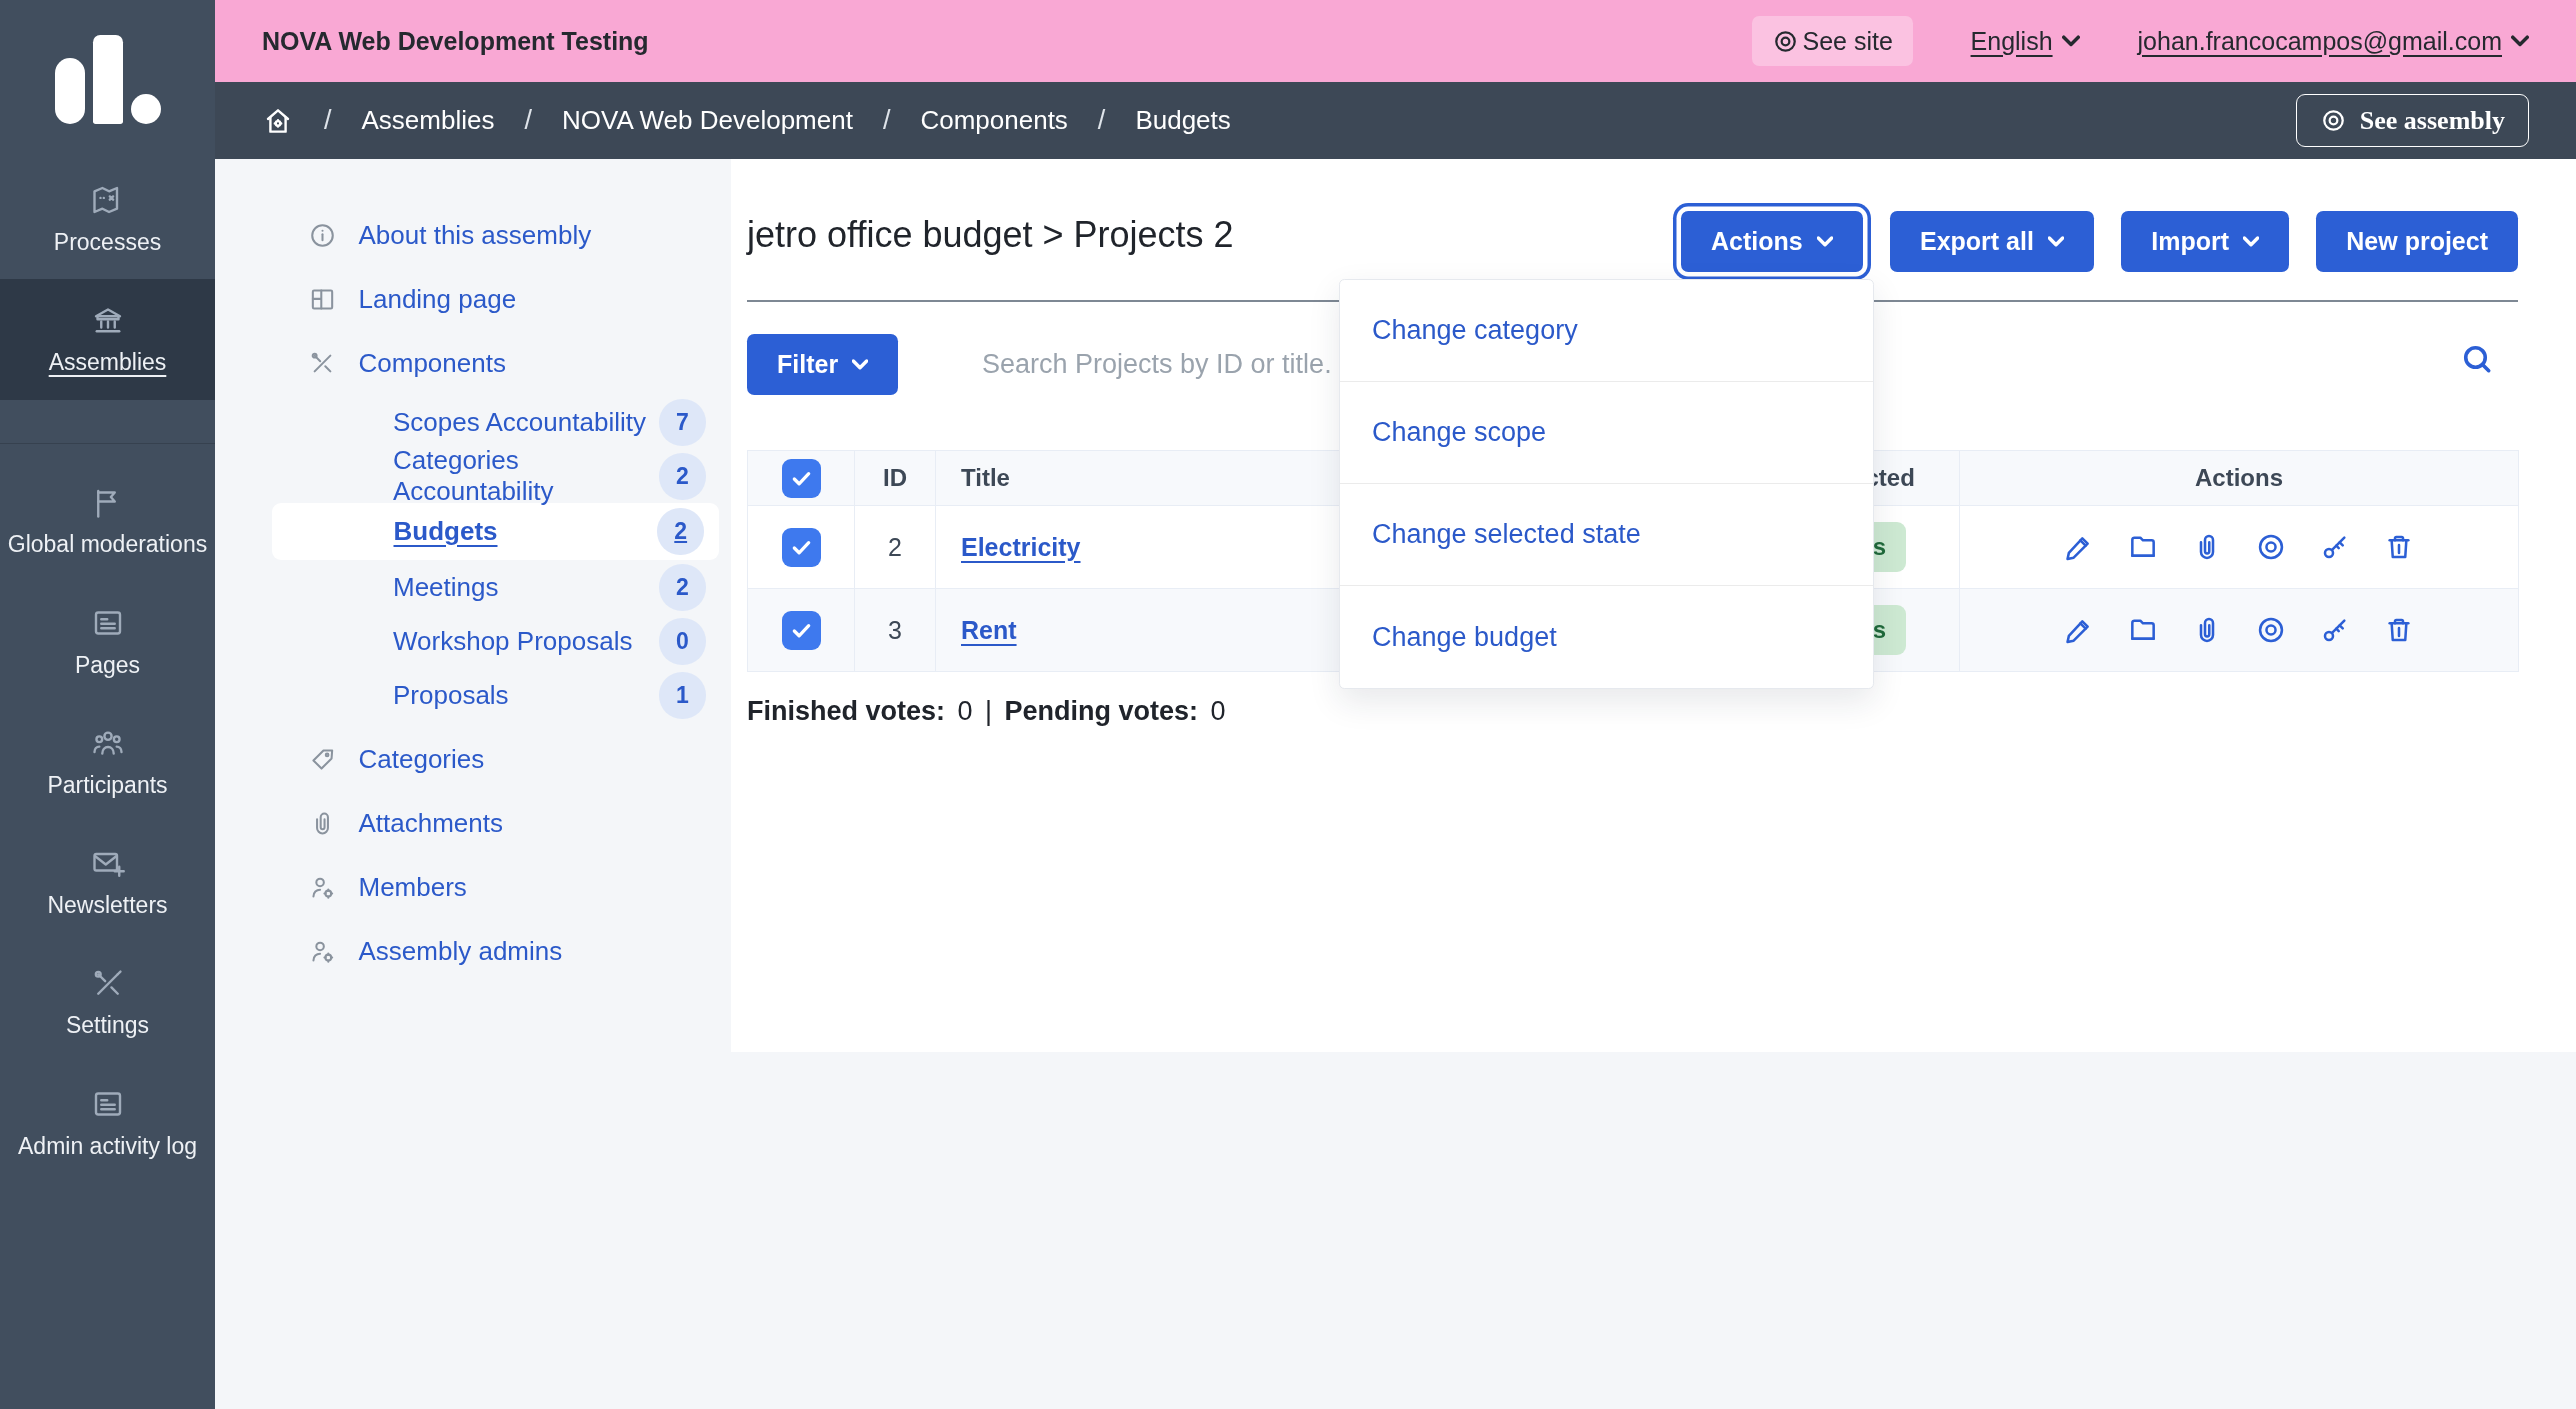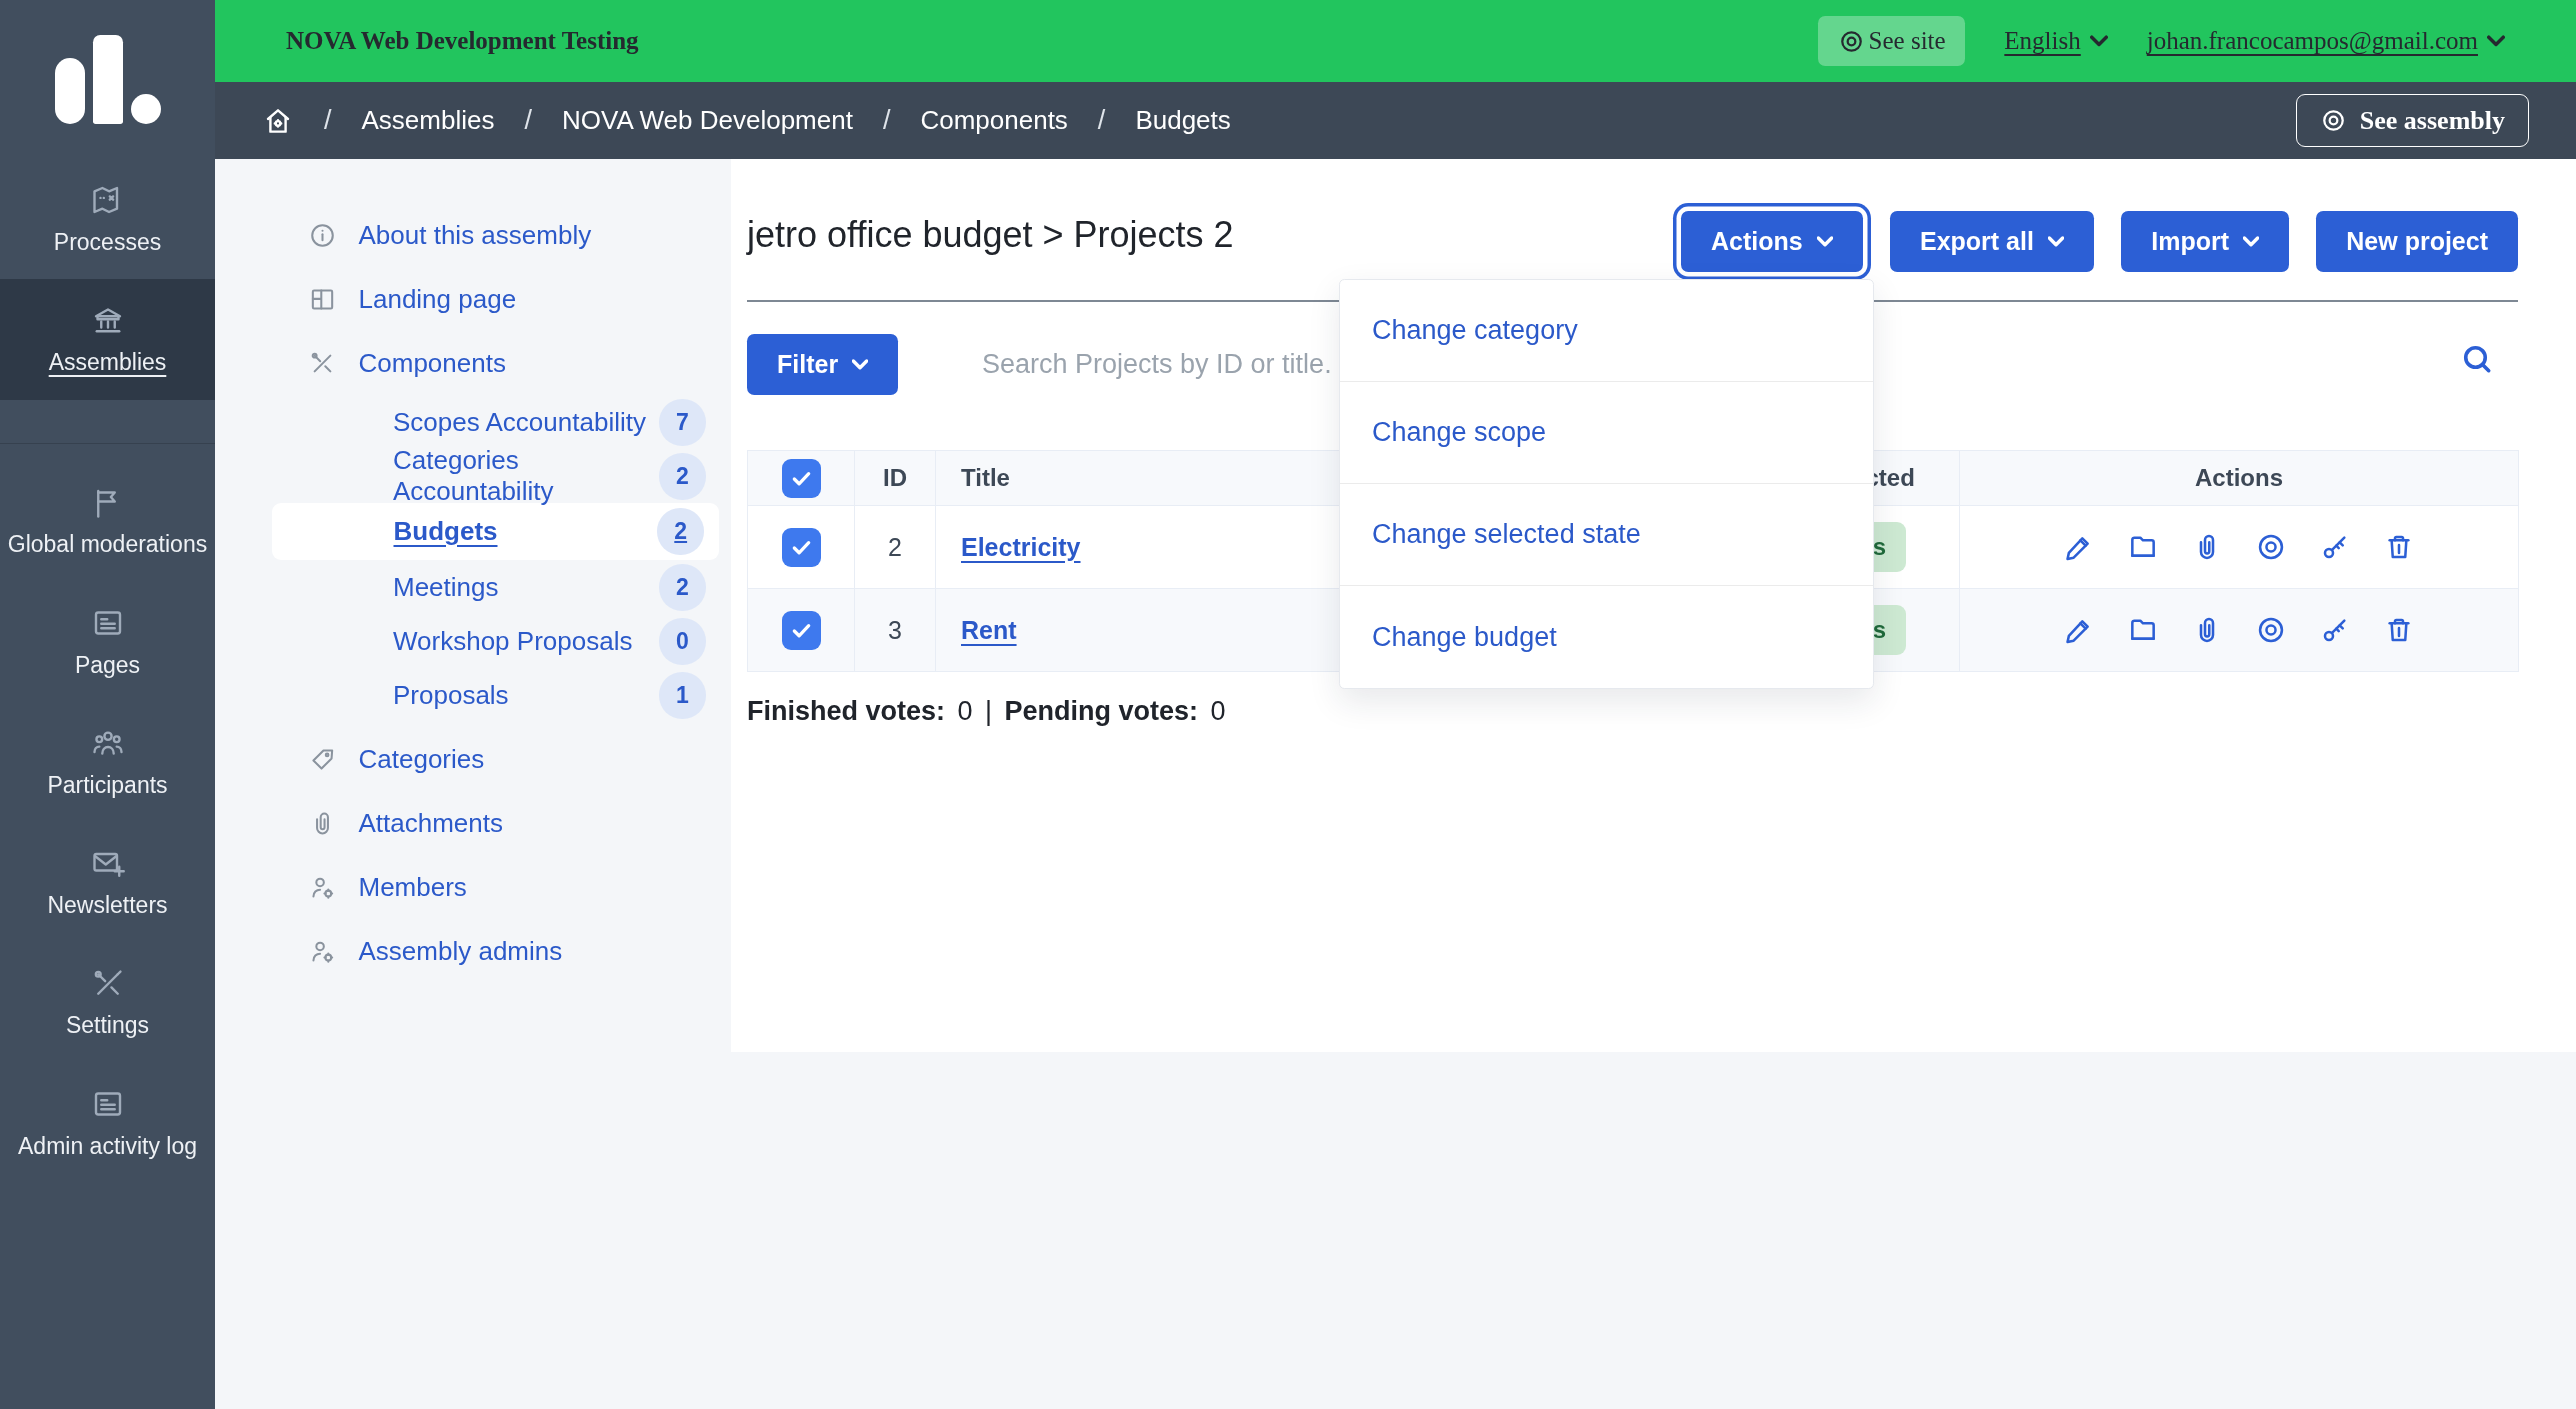--- a/index.html
+++ b/index.html
@@ -15,26 +15,26 @@
   .logo .bar2 { width:30px; height:89px; background:#fff; border-radius:7.2px 7.2px 2.7px 2.7px; }
   .logo .dot  { width:30px; height:30px; background:#fff; border-radius:50%; }
   .nav-item { display:flex; flex-direction:column; align-items:center; gap:10.7px; padding:23px 7.2px; cursor:pointer; }
   .nav-item svg { width:36px; height:36px; stroke:#9fabba; fill:none; stroke-width:1.6; stroke-linecap:round; stroke-linejoin:round; }
   .nav-item .nav-label { color:#eef1f5; font-size:23px; text-align:center; line-height:1.2; }
   .nav-item.active { background:#2e3947; }
   .nav-item.active .nav-label { text-decoration:underline; text-underline-offset:4.5px; }
   .nav-divider { border:none; border-top:1.8px solid #36414f; margin:43px 0 18px; }
 
   
-  .topbar { position:absolute; left:215px; top:0; width:2361px; height:82px; background:#22c55e; display:flex; align-items:center; padding:0 71px; z-index:20;font-family:Liberation Serif, serif; }
+  .topbar { position:absolute; left:215px; top:0; width:2361px; height:82px; background:#f9a8d4; display:flex; align-items:center; padding:0 47px; z-index:20; }
   .topbar-title { font-size:25px; font-weight:bold; color:#25292f; }
   .topbar-right { margin-left:auto; display:flex; align-items:center; gap:39px; }
   .see-site { display:flex; align-items:center; gap:4px; background:rgba(255,255,255,.30); border-radius:7.2px; padding:10.7px 19.7px; font-size:25px; color:#25292f; cursor:pointer; }
   .see-site svg, .crumb-see svg { width:27px; height:27px; stroke:#25292f; fill:none; stroke-width:2; }
-  .top-link { font-size:25px; color:#25292f; text-decoration:underline; text-underline-offset:4.5px; display:flex; align-items:center; gap:9px; cursor:pointer; }
+  .top-link { font-size:25px; color:#25292f; text-decoration:underline; text-underline-offset:4.5px; display:flex; align-items:center; gap:9px; cursor:pointer;margin-left:19px; }
   .chev { width:18px; height:11.6px; stroke:#25292f; fill:none; stroke-width:2.4; stroke-linecap:round; stroke-linejoin:round; }
 
   
   .crumbbar { position:absolute; left:215px; top:82px; width:2361px; height:77px; background:#3d4856; display:flex; align-items:center; padding:0 47px; color:#fff; z-index:20; }
   .crumbbar .sep { margin:0 30px; font-size:27px; color:#dfe4ea; }
   .crumb-link { font-size:26px; color:#fff; cursor:pointer; }
   .home-ic { width:32px; height:32px; stroke:#fff; fill:none; stroke-width:1.8; stroke-linecap:round; stroke-linejoin:round; cursor:pointer; }
   .crumb-see { margin-left:auto; display:flex; align-items:center; gap:12.5px; border:1.8px solid #fff; border-radius:9px; padding:10.7px 23px; font-size:26px; font-weight:bold; color:#fff; cursor:pointer;font-family:Liberation Serif, serif; }
   .crumb-see svg { stroke:#fff; }
 

